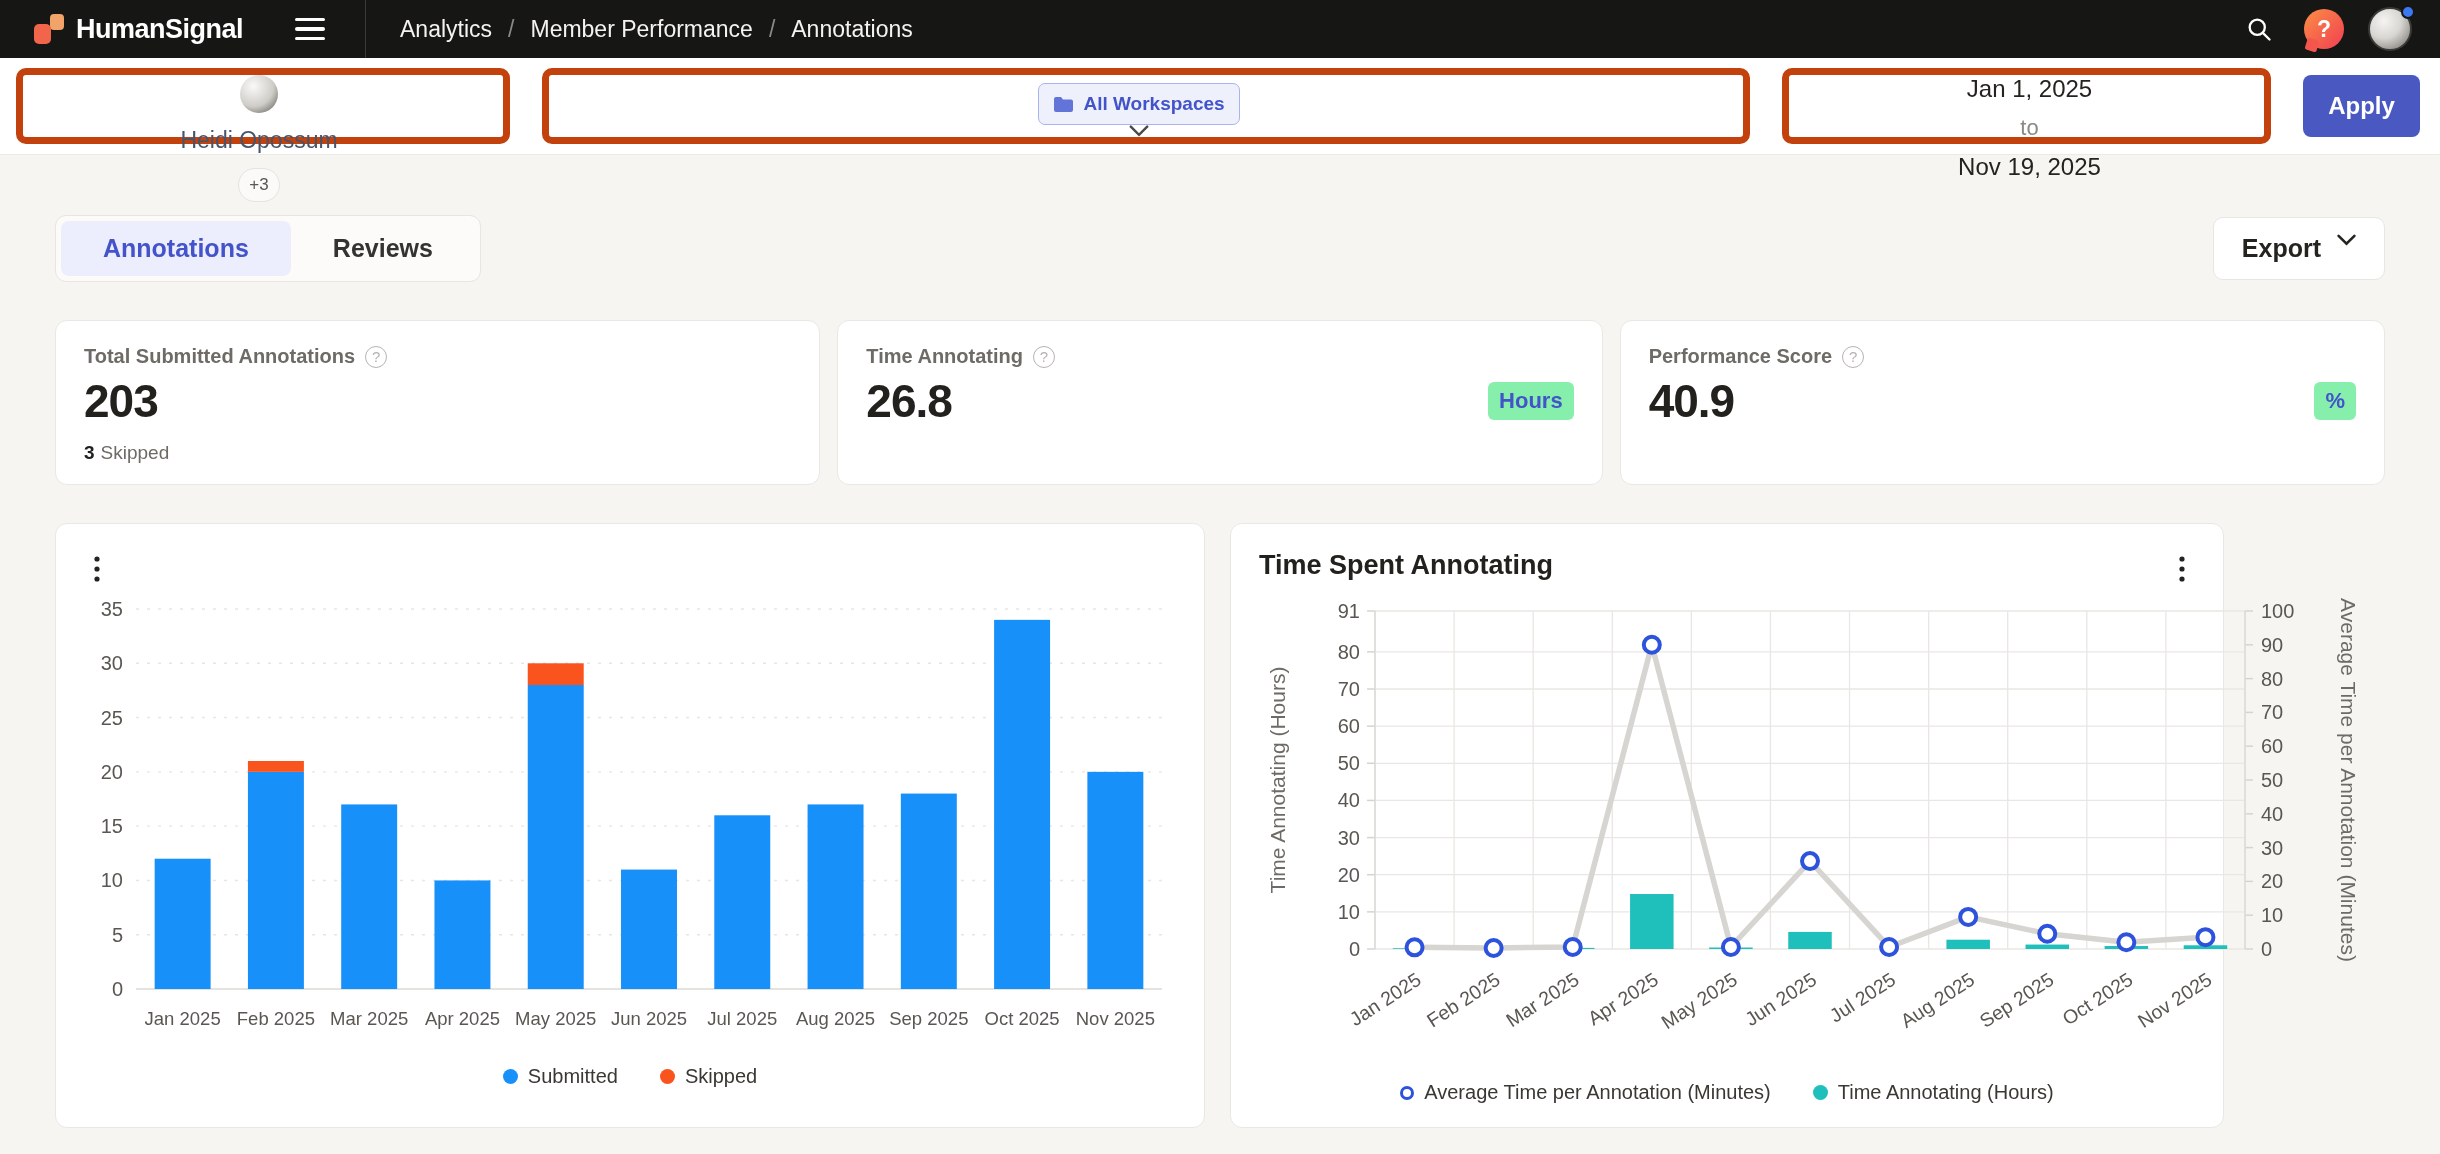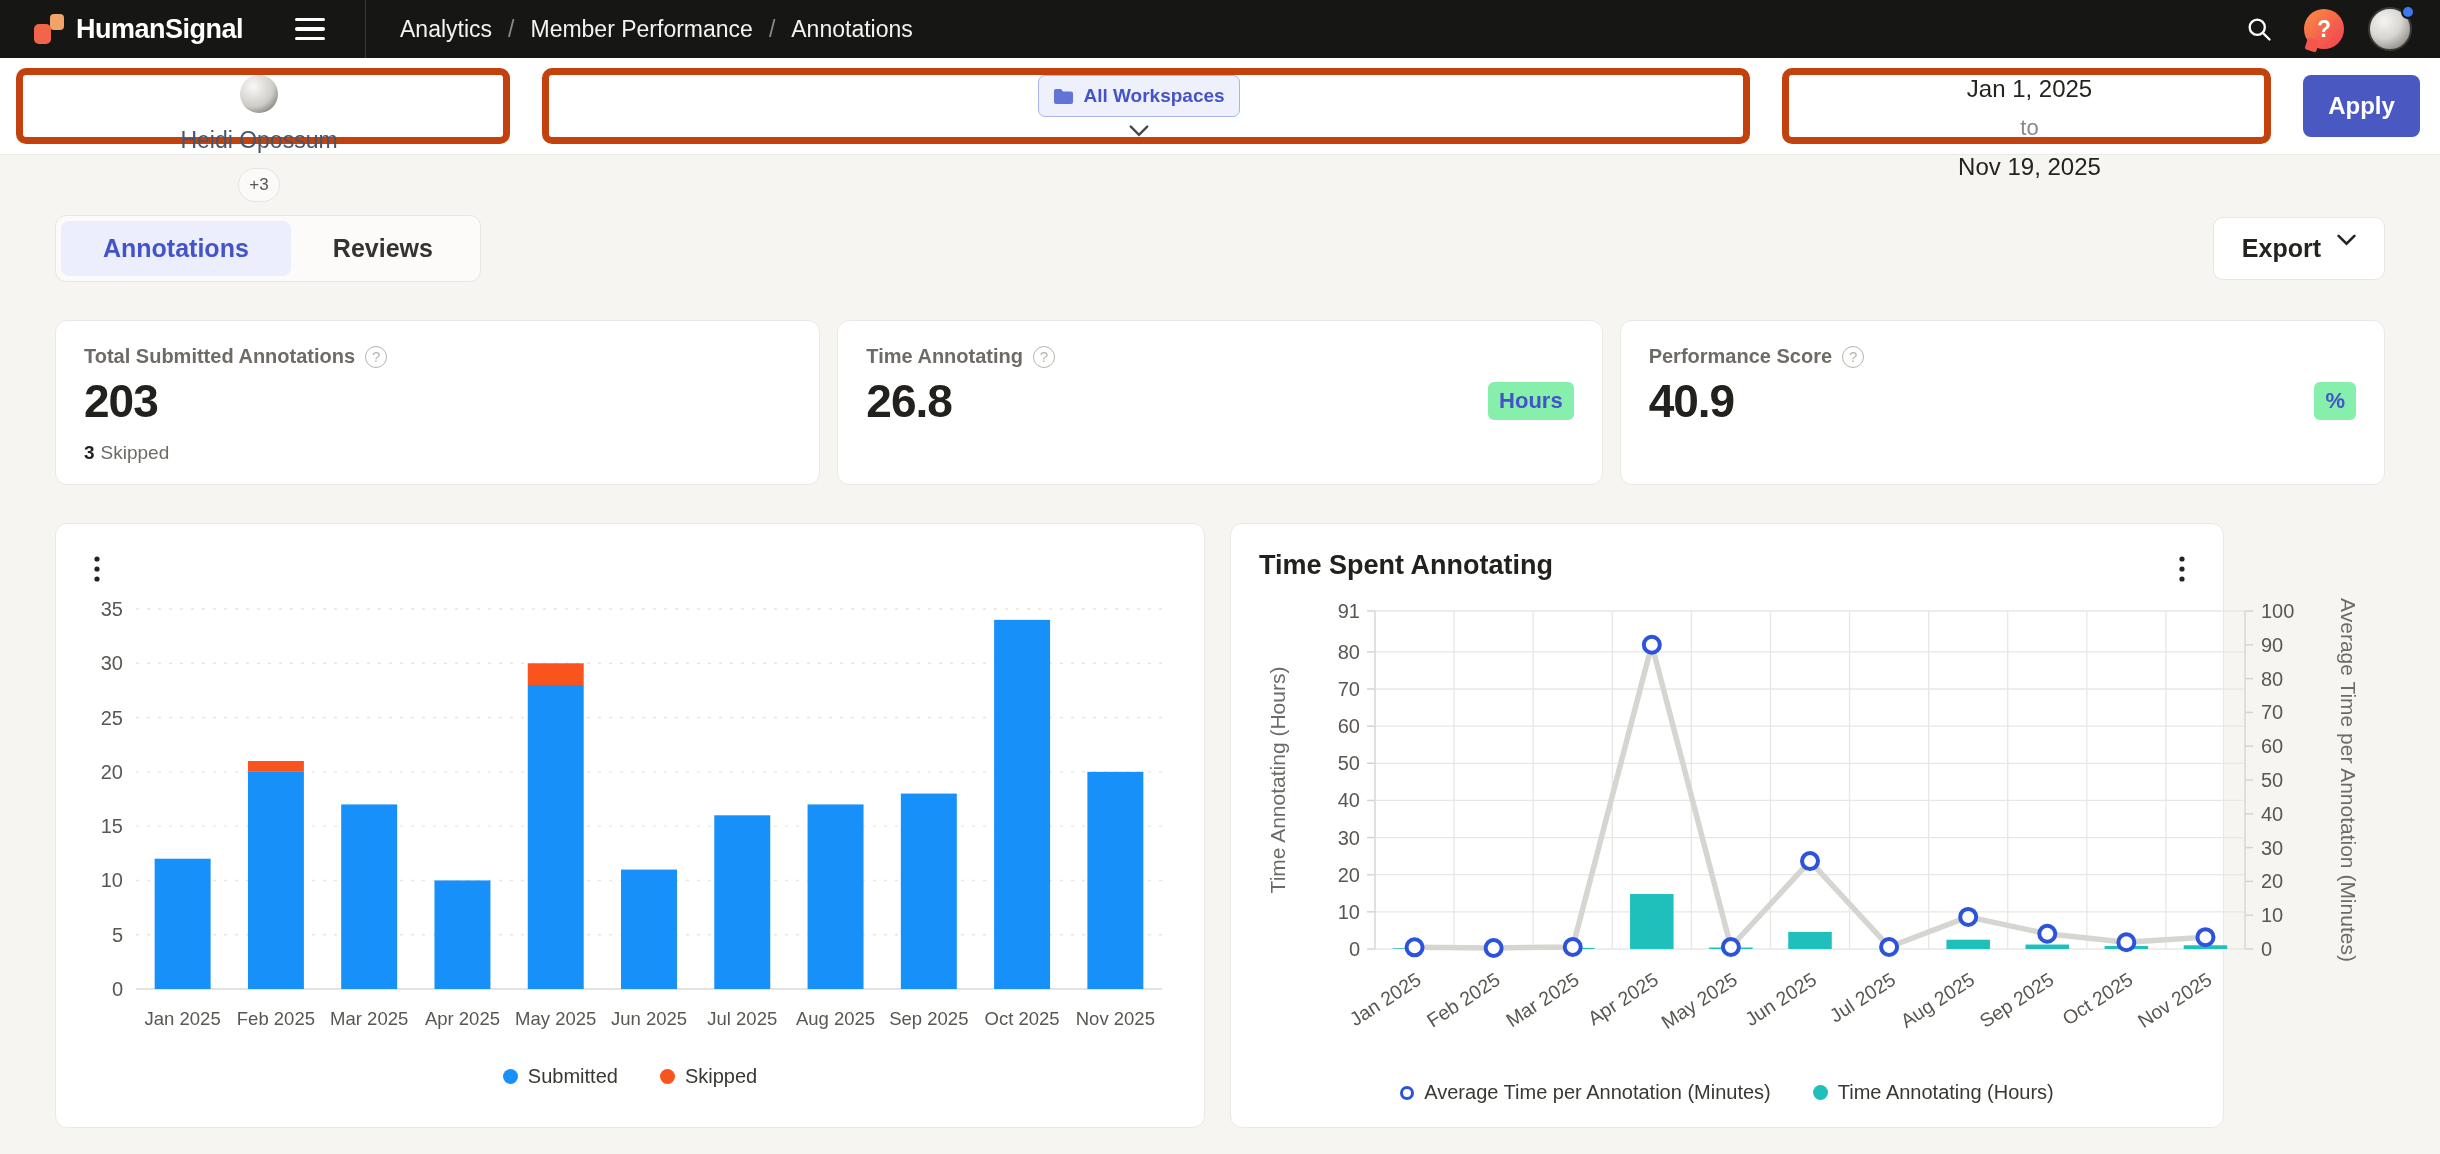--- a/index.html
+++ b/index.html
@@ -30,21 +30,21 @@
 
   
   .filterbar { height: 97px; background: #FFFFFF; border-bottom: 1px solid #ECEAE6; display: flex; align-items: center; padding: 0 20px 0 16px; gap: 32px; }
   .select-box { height: 76px; border: 7px solid #c2410c; border-radius: 10px; background: #FFFFFF; display: flex; align-items: center; cursor: pointer; flex-direction: column; }
   .member-select { width: 494px; padding: 0 22px 0 14px; gap: 14px; }
   .member-avatar { width: 38px; height: 38px; border-radius: 50%; background: radial-gradient(circle at 35% 30%, #FAF9F7 0%, #CFCDC8 55%, #56524C 100%); flex: 0 0 auto; }
   .member-name { font-size: 23px; color: #46556B; }
   .count-pill { font-size: 17px; color: #5A5752; border: 1px solid #E6E4E0; background: #FBFAF8; border-radius: 999px; padding: 6px 10px; }
   .flex-spacer { flex: 1; }
   .chev { flex: 0 0 auto; }
-  .workspace-select { flex: 1; padding: 0 26px 0 12px; }
+  .workspace-select { flex: 1; padding: 8px 26px 0 12px; }
   .ws-chip { display: flex; align-items: center; gap: 9px; background: #EEF1FC; border: 1px solid #A9B4EE; border-radius: 7px; padding: 9px 14px; cursor: pointer; }
   .ws-chip-label { color: #4353C9; font-size: 19px; font-weight: 700; }
   .date-range { width: 489px; padding: 0 20px 0 26px; gap: 12px; }
   .date-text { font-size: 24px; color: #25231F; }
   .date-to { font-size: 22px; color: #8C8982; margin: 0 8px; }
   .apply-btn { width: 117px; height: 62px; border: 0; border-radius: 8px; background: #4A59C2; color: #FFFFFF; font-size: 24px; font-weight: 700; cursor: pointer; font-family: inherit; }
 
   
   .main { padding: 60px 55px 0 55px; }
   .tabs-row { display: flex; align-items: center; justify-content: space-between; margin-bottom: 38px; }

